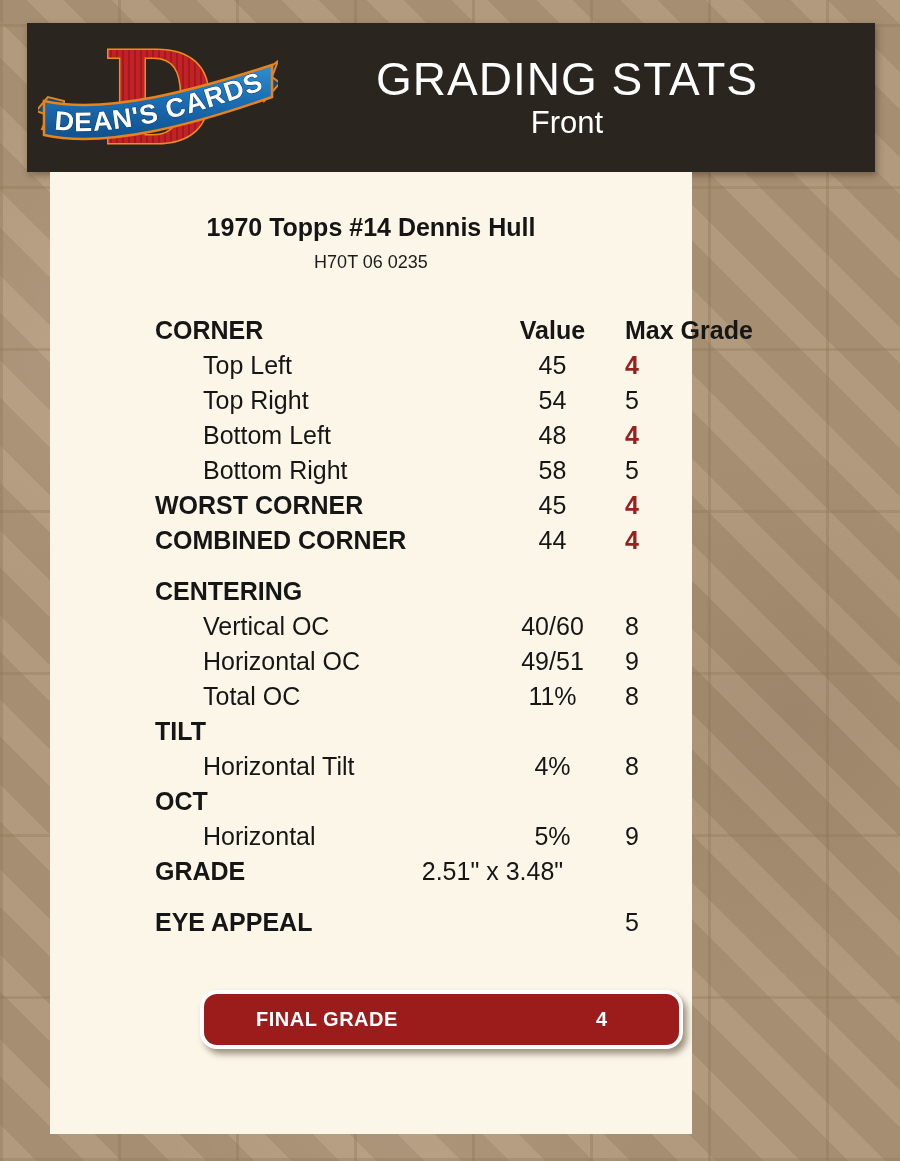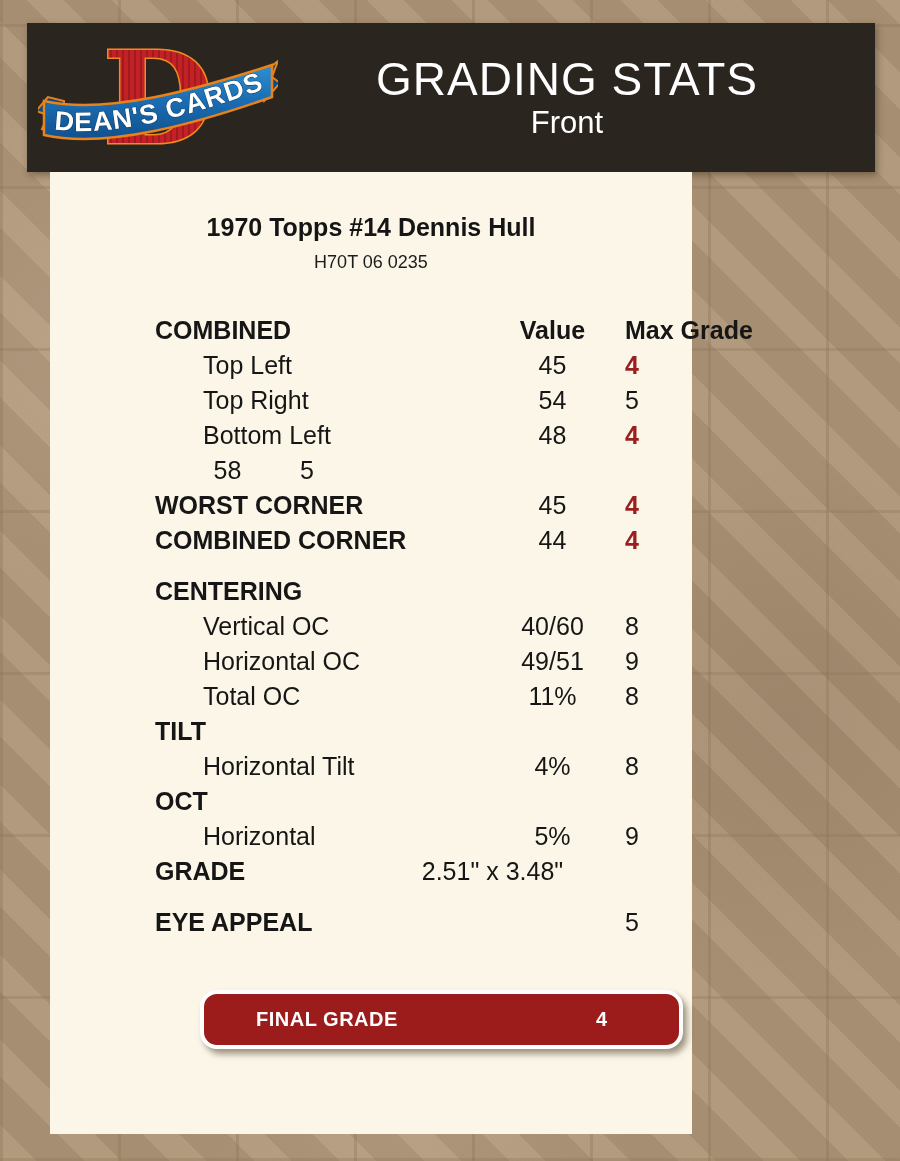--- a/index.html
+++ b/index.html
@@ -95,41 +95,42 @@
     <div class="header-subtitle">Front</div>
   </div>
 </div>
 
 <div class="panel">
   <div class="card-title">1970 Topps #14 Dennis Hull</div>
   <div class="card-serial">H70T 06 0235</div>
 
   <div class="gtable">
     <div class="grow hdr">
-      <div class="c-label">COMBINED</div>
+      <div class="c-label">CORNER</div>
       <div class="c-value">Value</div>
       <div class="c-grade">Max Grade</div>
     </div>
     <div id="rows-container">
         <div class="grow item">
           <div class="c-label">Top Left</div>
           <div class="c-value">45</div>
           <div class="c-grade grade-red">4</div>
         </div>
         <div class="grow item">
           <div class="c-label">Top Right</div>
           <div class="c-value">54</div>
           <div class="c-grade">5</div>
         </div>
         <div class="grow item">
           <div class="c-label">Bottom Left</div>
           <div class="c-value">48</div>
           <div class="c-grade grade-red">4</div>
         </div>
         <div class="grow item">
+          <div class="c-label">Bottom Right</div>
           <div class="c-value">58</div>
           <div class="c-grade">5</div>
         </div>
         <div class="grow section">
           <div class="c-label">WORST CORNER</div>
           <div class="c-value">45</div>
           <div class="c-grade grade-red">4</div>
         </div>
         <div class="grow section">
           <div class="c-label">COMBINED CORNER</div>

